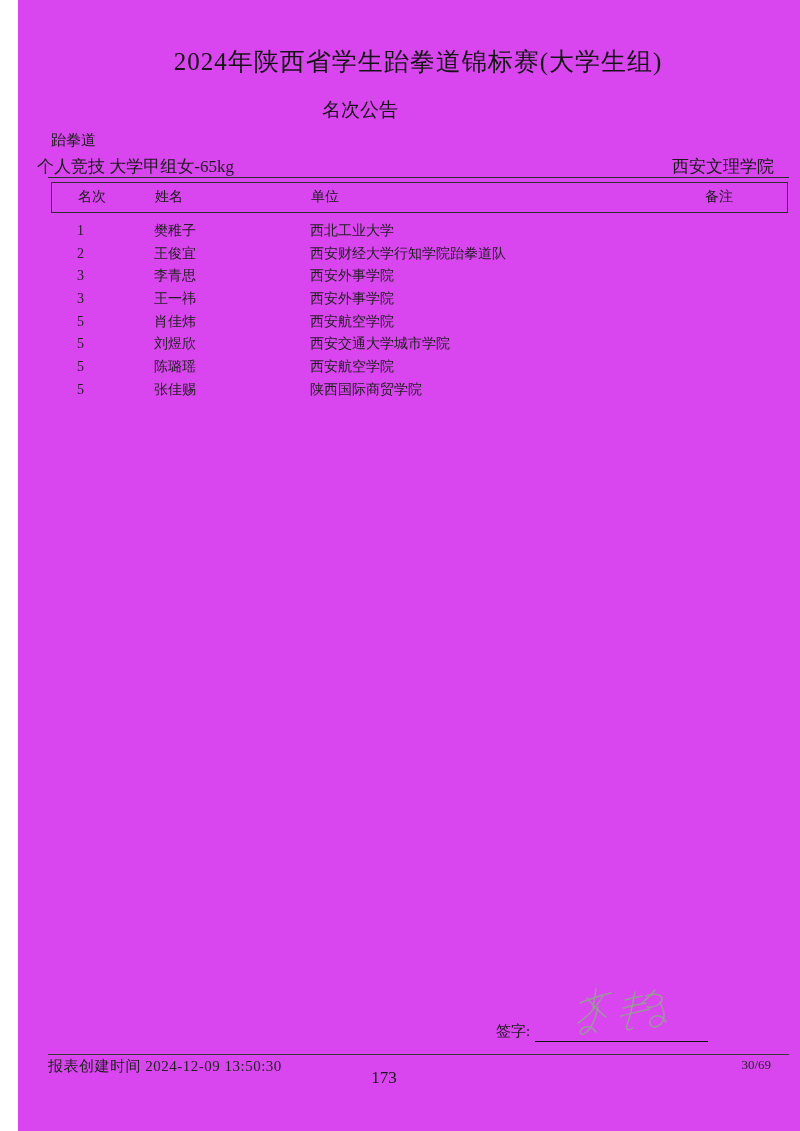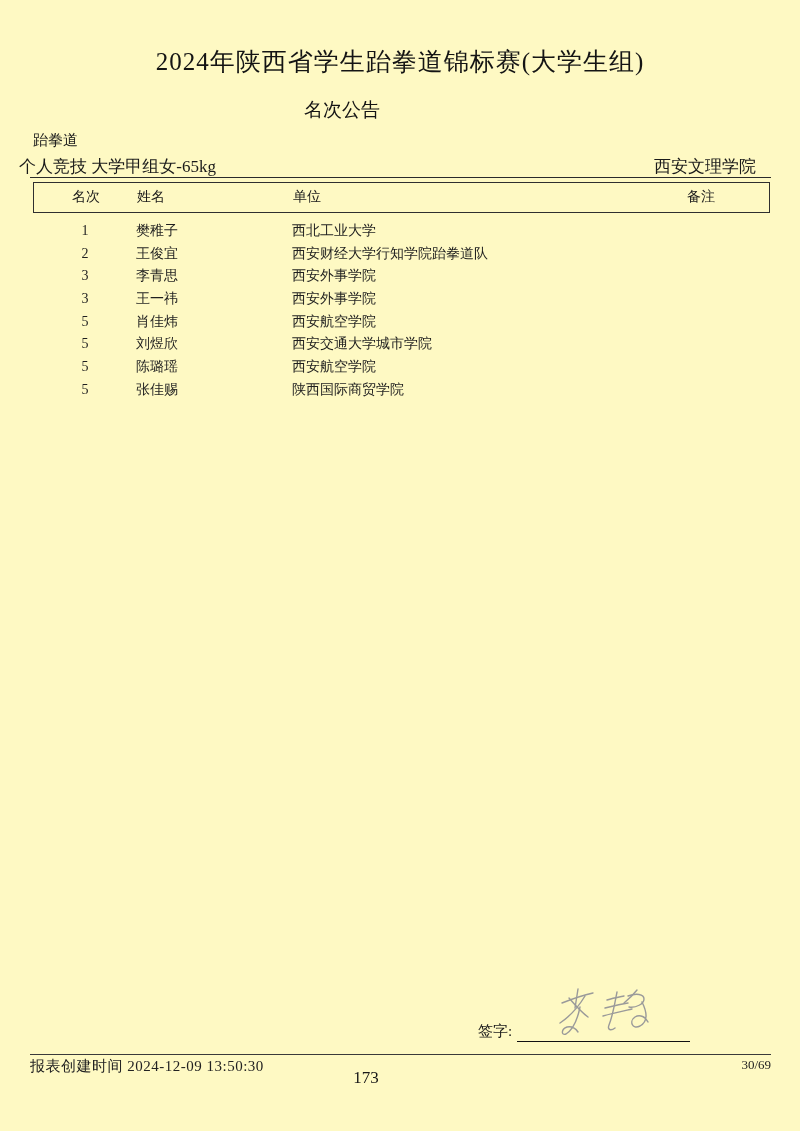--- a/index.html
+++ b/index.html
@@ -4,21 +4,21 @@
 <style>
   * { margin: 0; padding: 0; box-sizing: border-box; }
   html, body { background: #ffffff; }
   body {
     width: 800px; height: 1131px;
     font-family: "Liberation Serif", "DejaVu Serif", serif;
     color: #1c1c1c;
     position: relative;
     overflow: hidden;
   }
-  .sheet { position: absolute; inset: 0; background: #fef9c3; }
+  .sheet { position: absolute; inset: 0; background: #d946ef; margin-left: 18px; }
 
   .title {
     position: absolute; top: 45px; left: 0; width: 800px;
     text-align: center; font-size: 25px; letter-spacing: 1px;
     color: #141414; font-weight: 500;
   }
   .subtitle {
     position: absolute; top: 97px; left: 0; width: 684px;
     text-align: center; font-size: 19px; color: #141414;
   }
@@ -37,21 +37,21 @@
     position: absolute; top: 177px; left: 30px; width: 741px;
     border-top: 1.5px solid #2a2a2a;
   }
 
   .head-box {
     position: absolute; top: 182px; left: 33px; width: 737px; height: 31px;
     border: 1.5px solid #2f2f2f;
     font-size: 14px; color: #1a1a1a;
   }
   .head-box .cell { position: absolute; top: 0; line-height: 28px; }
-  .cell-rank   { left: 26px; width: 52px; text-align: center; }
+  .cell-rank   { left: 26px; width: 52px; }
   .cell-name   { left: 103px; }
   .cell-unit   { left: 259px; }
   .cell-remark { left: 653px; }
 
   .rows {
     position: absolute; top: 220px; left: 33px; width: 737px;
     font-size: 14px; color: #1f1f1f;
   }
   .row { position: relative; height: 22.7px; }
   .row span { position: absolute; top: 0; line-height: 22.7px; white-space: nowrap; }

